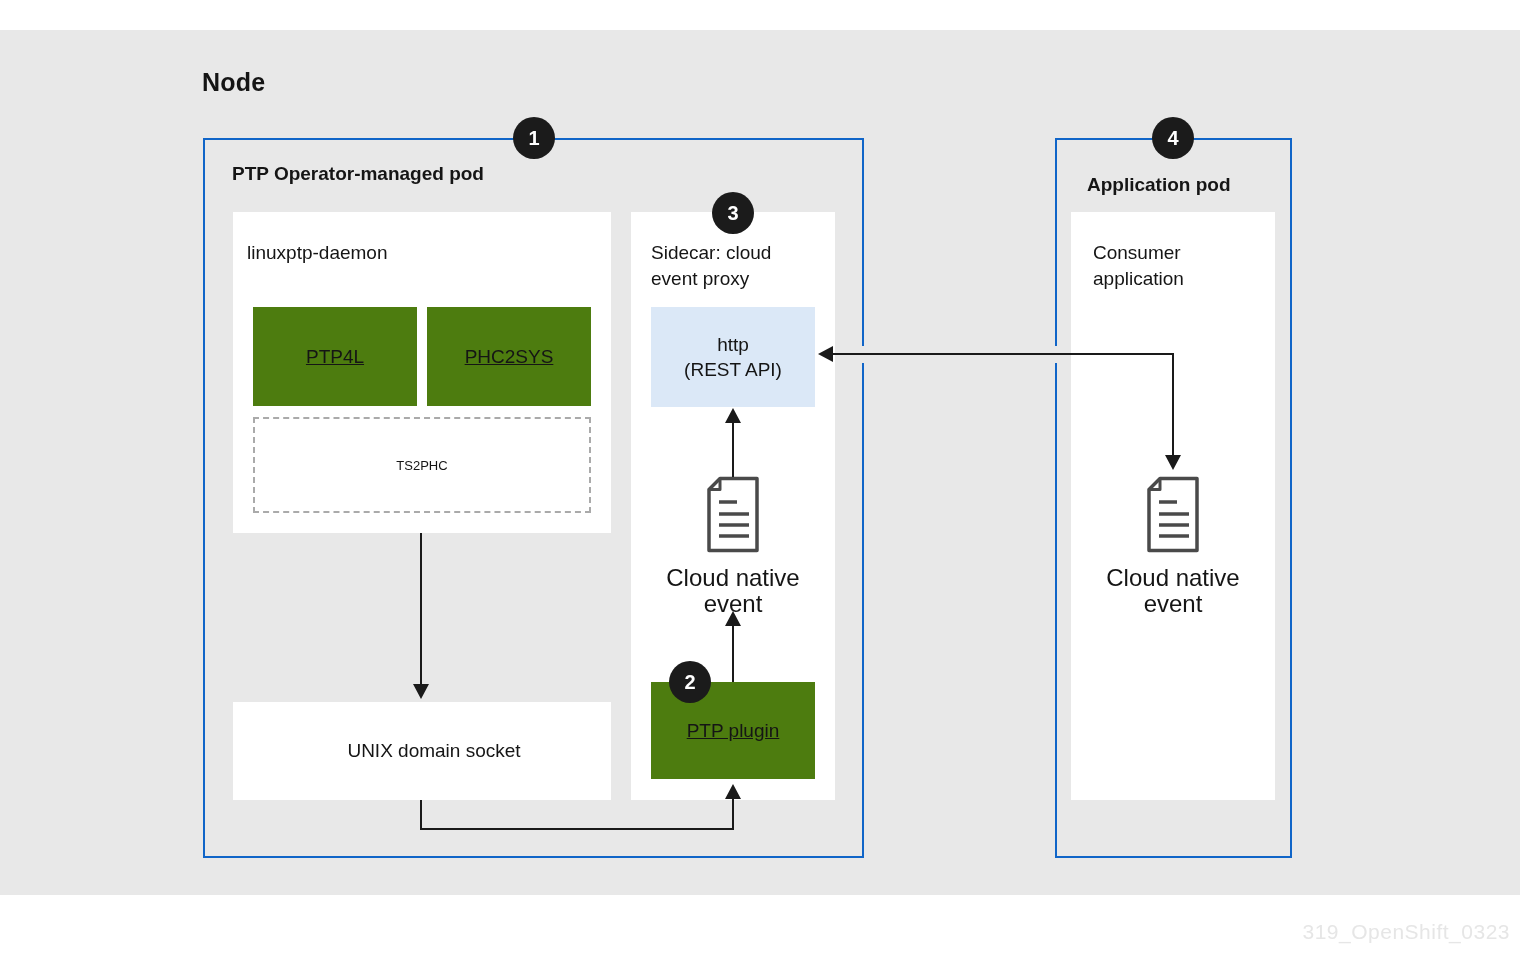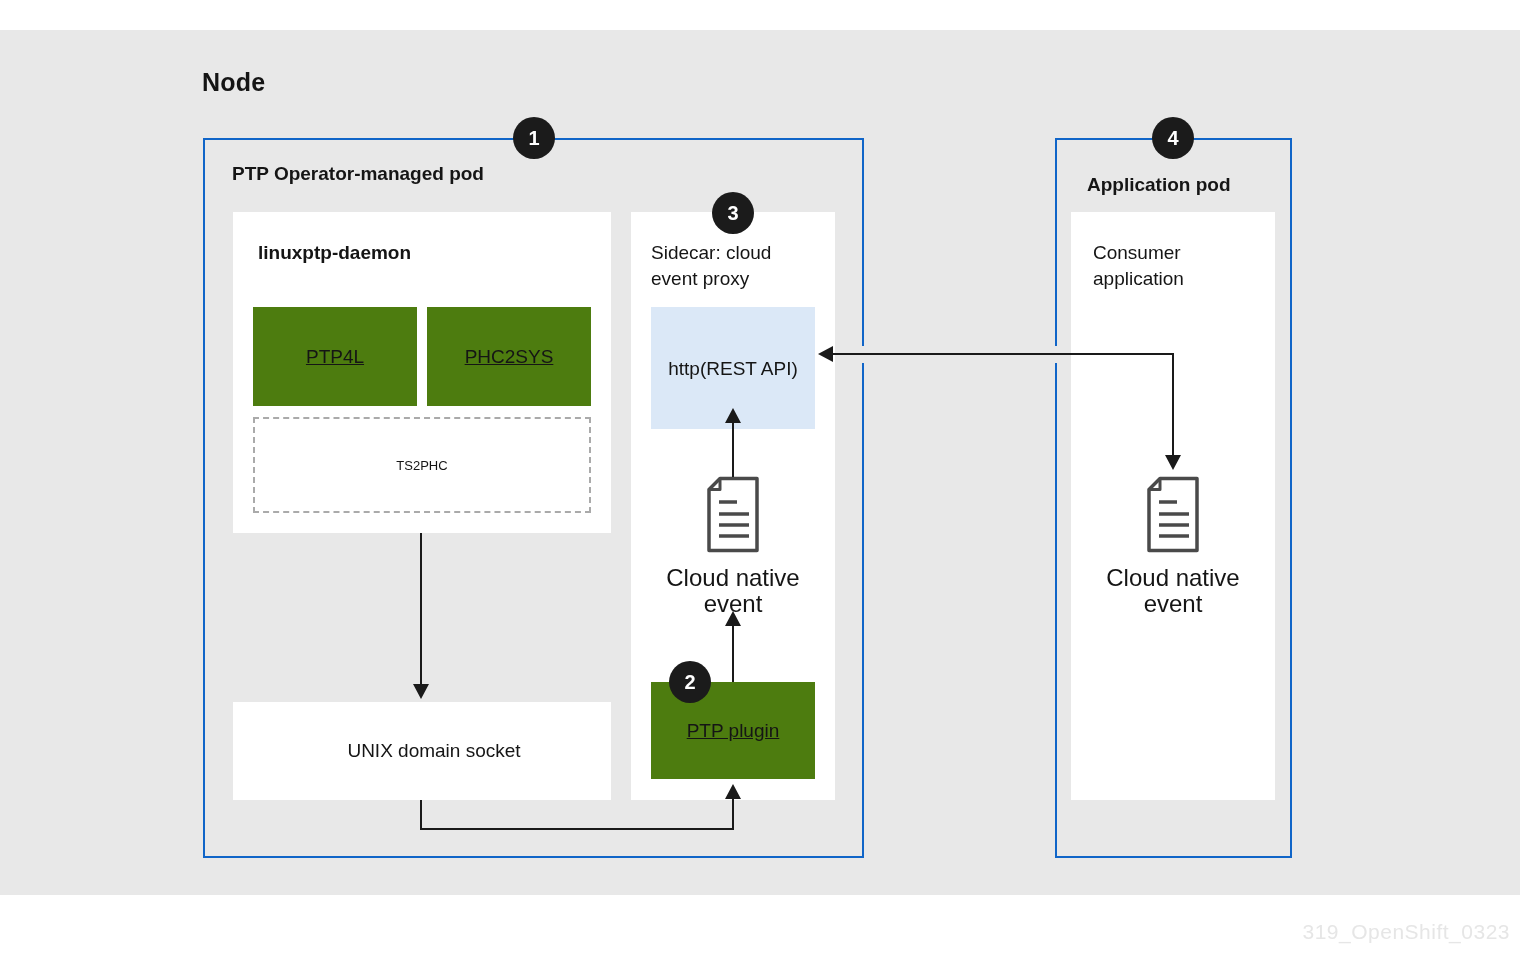--- a/index.html
+++ b/index.html
@@ -37,21 +37,21 @@
   .pod-title-app { left: 1087px; top: 174px; }
 
   .white-box { position: absolute; background: #ffffff; }
   .box-linuxptp { left: 233px; top: 212px; width: 378px; height: 321px; }
   .box-unix     { left: 233px; top: 702px; width: 378px; height: 98px; padding-left: 24px; }
   .box-sidecar  { left: 631px; top: 212px; width: 204px; height: 588px; }
   .box-consumer { left: 1071px; top: 212px; width: 204px; height: 588px; }
 
   .label { font-size: 19px; color: #151515; line-height: 26px; }
 
-  .lbl-linuxptp { position: absolute; left: 258px; top: 240px; font-weight: bold; }
+  .lbl-linuxptp { position: absolute; left: 247px; top: 240px; }
   .lbl-sidecar  { position: absolute; left: 651px; top: 240px; }
   .lbl-consumer { position: absolute; left: 1093px; top: 240px; }
 
   .gray-box {
     position: absolute; background: #4d7c0f;
     display: flex; align-items: center; justify-content: center;
     font-size: 19px;
     text-decoration: underline;
   }
   .box-ptp4l   { left: 253px; top: 307px; width: 164px; height: 99px; }
@@ -59,23 +59,23 @@
   .box-plugin  { left: 651px; top: 682px; width: 164px; height: 97px; z-index: 2; }
 
   .box-ts2phc {
     position: absolute; left: 253px; top: 417px; width: 338px; height: 96px;
     background: #ffffff; border: 2px dashed #aaaaaa;
     display: flex; align-items: center; justify-content: center;
     font-size: 13px;
   }
 
   .box-http {
-    position: absolute; left: 651px; top: 307px; width: 164px; height: 122px;
+    position: absolute; left: 651px; top: 307px; width: 164px; height: 100px;
     background: #dbe8f7; text-align: center; font-size: 19px; line-height: 25px;
-    display: flex; flex-direction: row; align-items: center; justify-content: center;
+    display: flex; flex-direction: column; align-items: center; justify-content: center;
   }
 
   .event-label {
     position: absolute; text-align: center; font-size: 24px; line-height: 26px;
   }
   .event-label-sidecar { left: 631px; top: 565px; width: 204px; }
   .event-label-app     { left: 1071px; top: 565px; width: 204px; }
 
   .doc-icon { position: absolute; width: 60px; height: 77px; z-index: 2; }
   .doc-icon-sidecar { left: 703px; top: 476px; }

